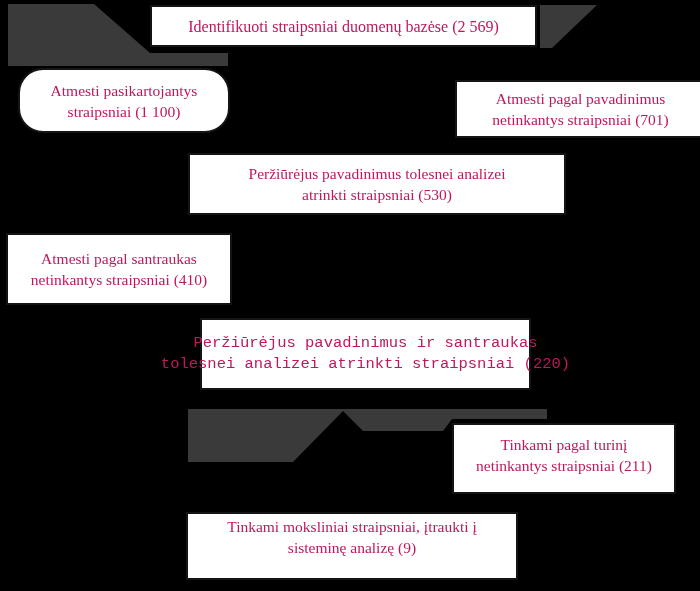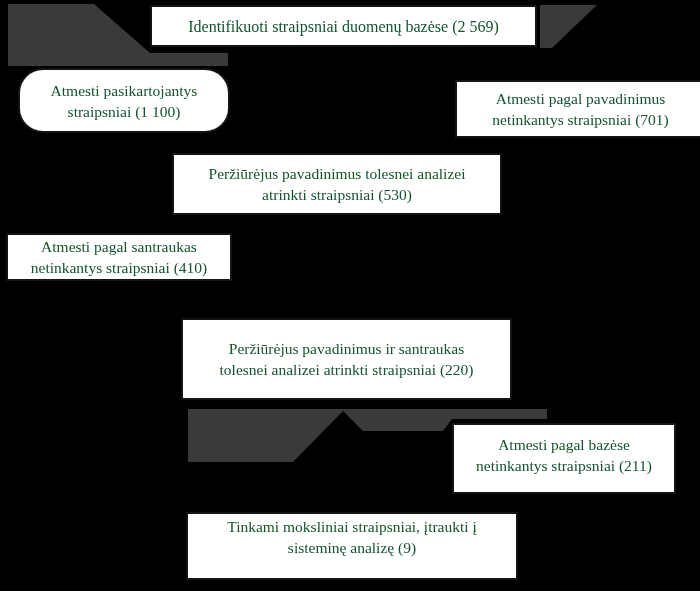--- a/index.html
+++ b/index.html
@@ -20,37 +20,37 @@
     left: 0;
     top: 0;
     width: 700px;
     height: 591px;
   }
   .node {
     position: absolute;
     box-sizing: border-box;
     background: #ffffff;
     border: 2px solid #141414;
-    color: #14532d;
+    color: #be185d;
     display: flex;
     flex-direction: column;
     align-items: center;
     justify-content: center;
     text-align: center;
     font-size: 15.5px;
     line-height: 21px;
     z-index: 2;
   }
   .node span { display: block; white-space: nowrap; }
   #node-identified      { left: 150px; top: 5px;   width: 387px; height: 42px; font-size: 16px; }
   #node-duplicates      { left: 18px;  top: 68px;  width: 212px; height: 65px; border-radius: 25px; }
   #node-title-rejected  { left: 455px; top: 80px;  width: 251px; height: 58px; }
-  #node-title-selected  { left: 172px; top: 153px; width: 330px; height: 62px; }
-  #node-abstract-rejected { left: 6px; top: 233px; width: 226px; height: 48px; }
-  #node-abstract-selected { left: 181px; top: 318px; width: 331px; height: 82px; }
+  #node-title-selected  { left: 188px; top: 153px; width: 378px; height: 62px; }
+  #node-abstract-rejected { left: 6px; top: 233px; width: 226px; height: 72px; }
+  #node-abstract-selected { left: 200px; top: 318px; width: 331px; height: 72px; font-family: Liberation Mono, monospace; }
   #node-content-rejected  { left: 452px; top: 423px; width: 224px; height: 71px; padding-bottom: 8px; }
   #node-included          { left: 186px; top: 512px; width: 332px; height: 68px; padding-bottom: 18px; }
 </style>
 </head>
 <body>
 
 <div id="canvas">
 
   <svg id="connectors" viewBox="0 0 700 591" xmlns="http://www.w3.org/2000/svg">
     <polygon points="8,4 94,4 150,53 228,53 228,66 8,66" fill="#3a3a3a"></polygon>
@@ -81,21 +81,21 @@
     <span>Atmesti pagal santraukas</span>
     <span>netinkantys straipsniai (410)</span>
   </div>
 
   <div class="node" id="node-abstract-selected">
     <span>Peržiūrėjus pavadinimus ir santraukas</span>
     <span>tolesnei analizei atrinkti straipsniai (220)</span>
   </div>
 
   <div class="node" id="node-content-rejected">
-    <span>Atmesti pagal bazėse</span>
+    <span>Tinkami pagal turinį</span>
     <span>netinkantys straipsniai (211)</span>
   </div>
 
   <div class="node" id="node-included">
     <span>Tinkami moksliniai straipsniai, įtraukti į</span>
     <span>sisteminę analizę (9)</span>
   </div>
 
 </div>
 

